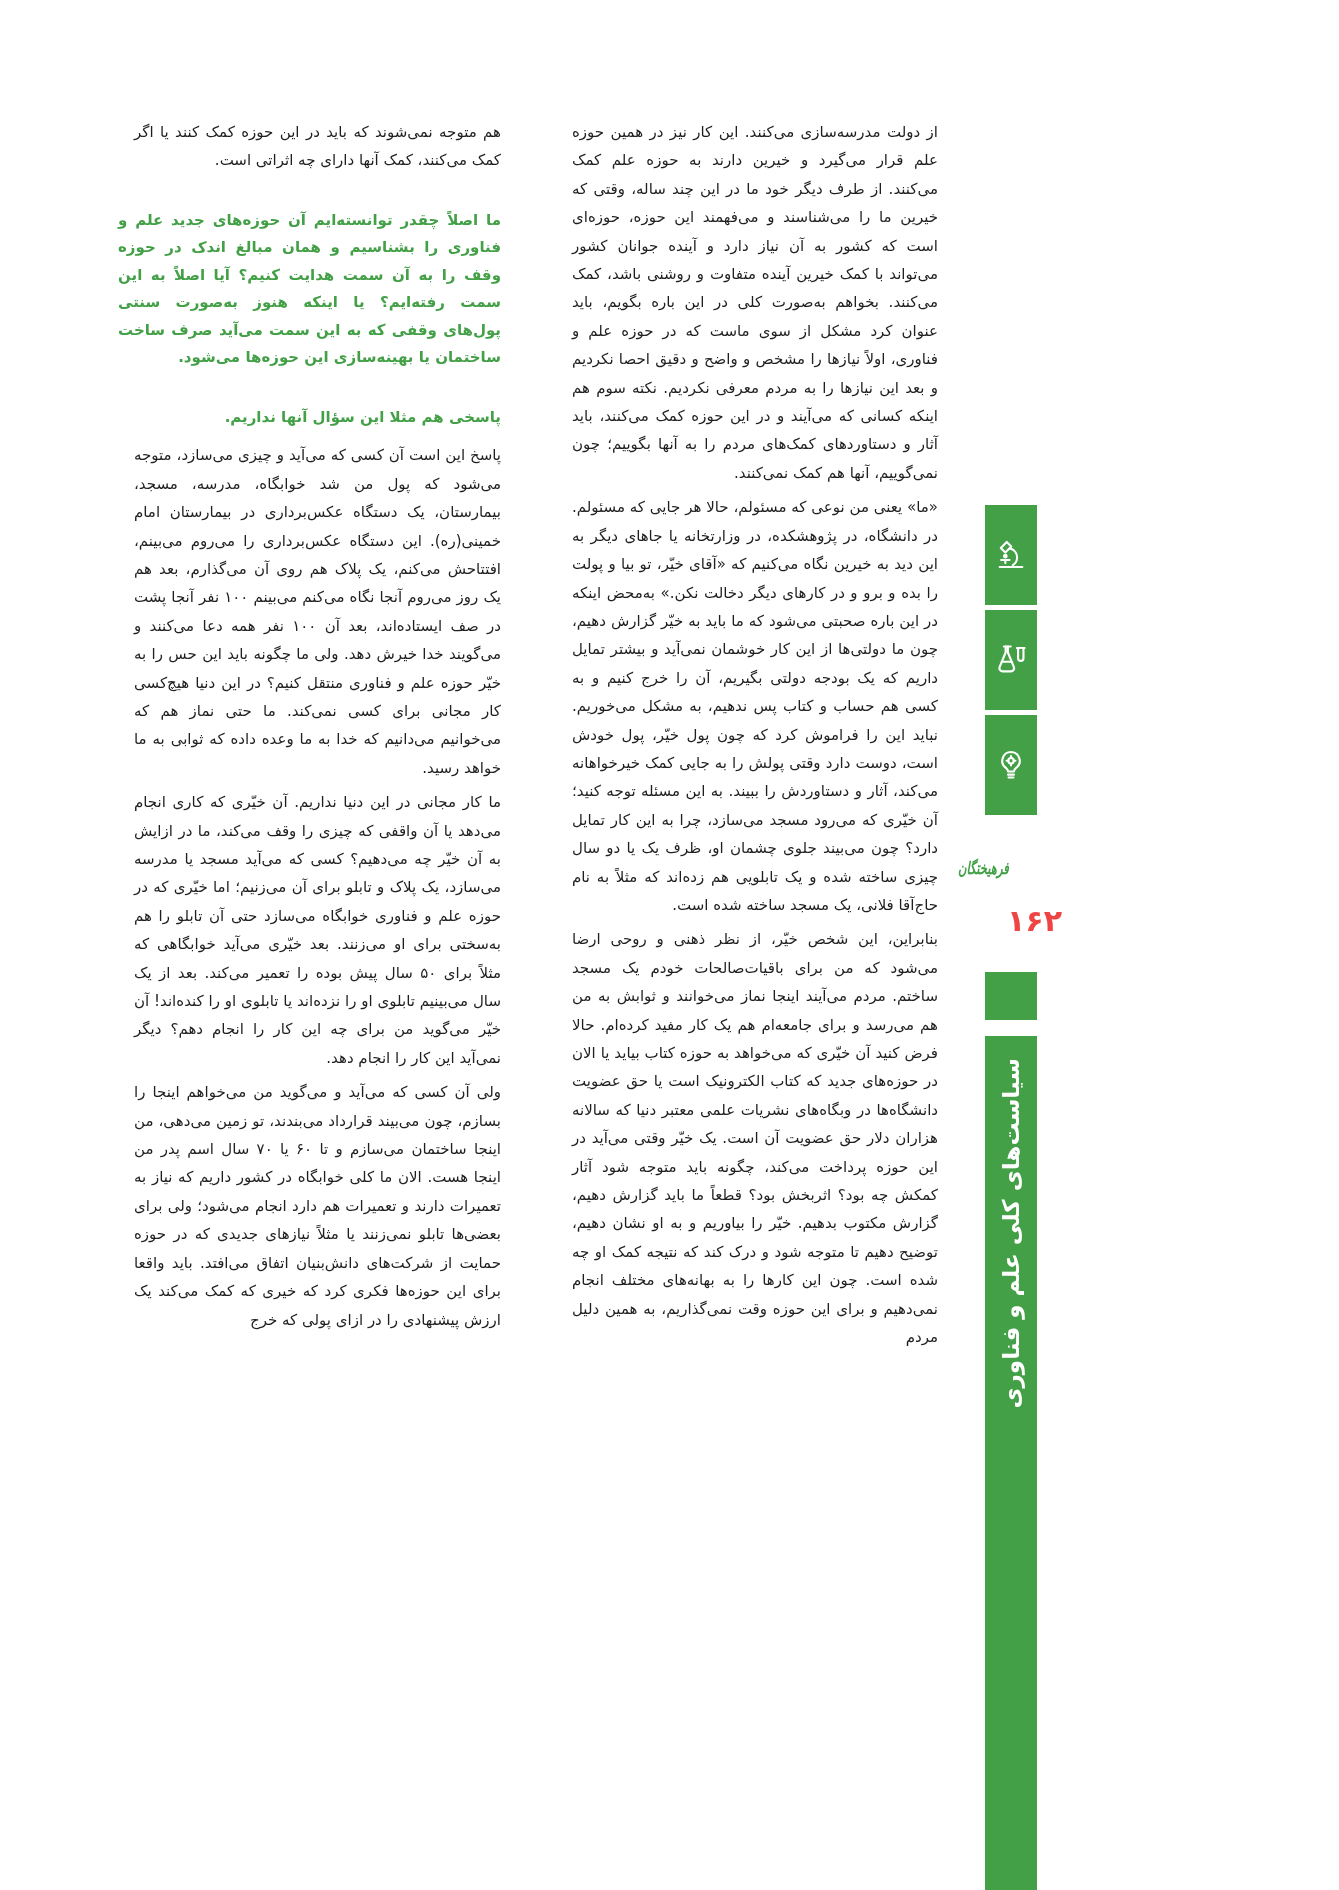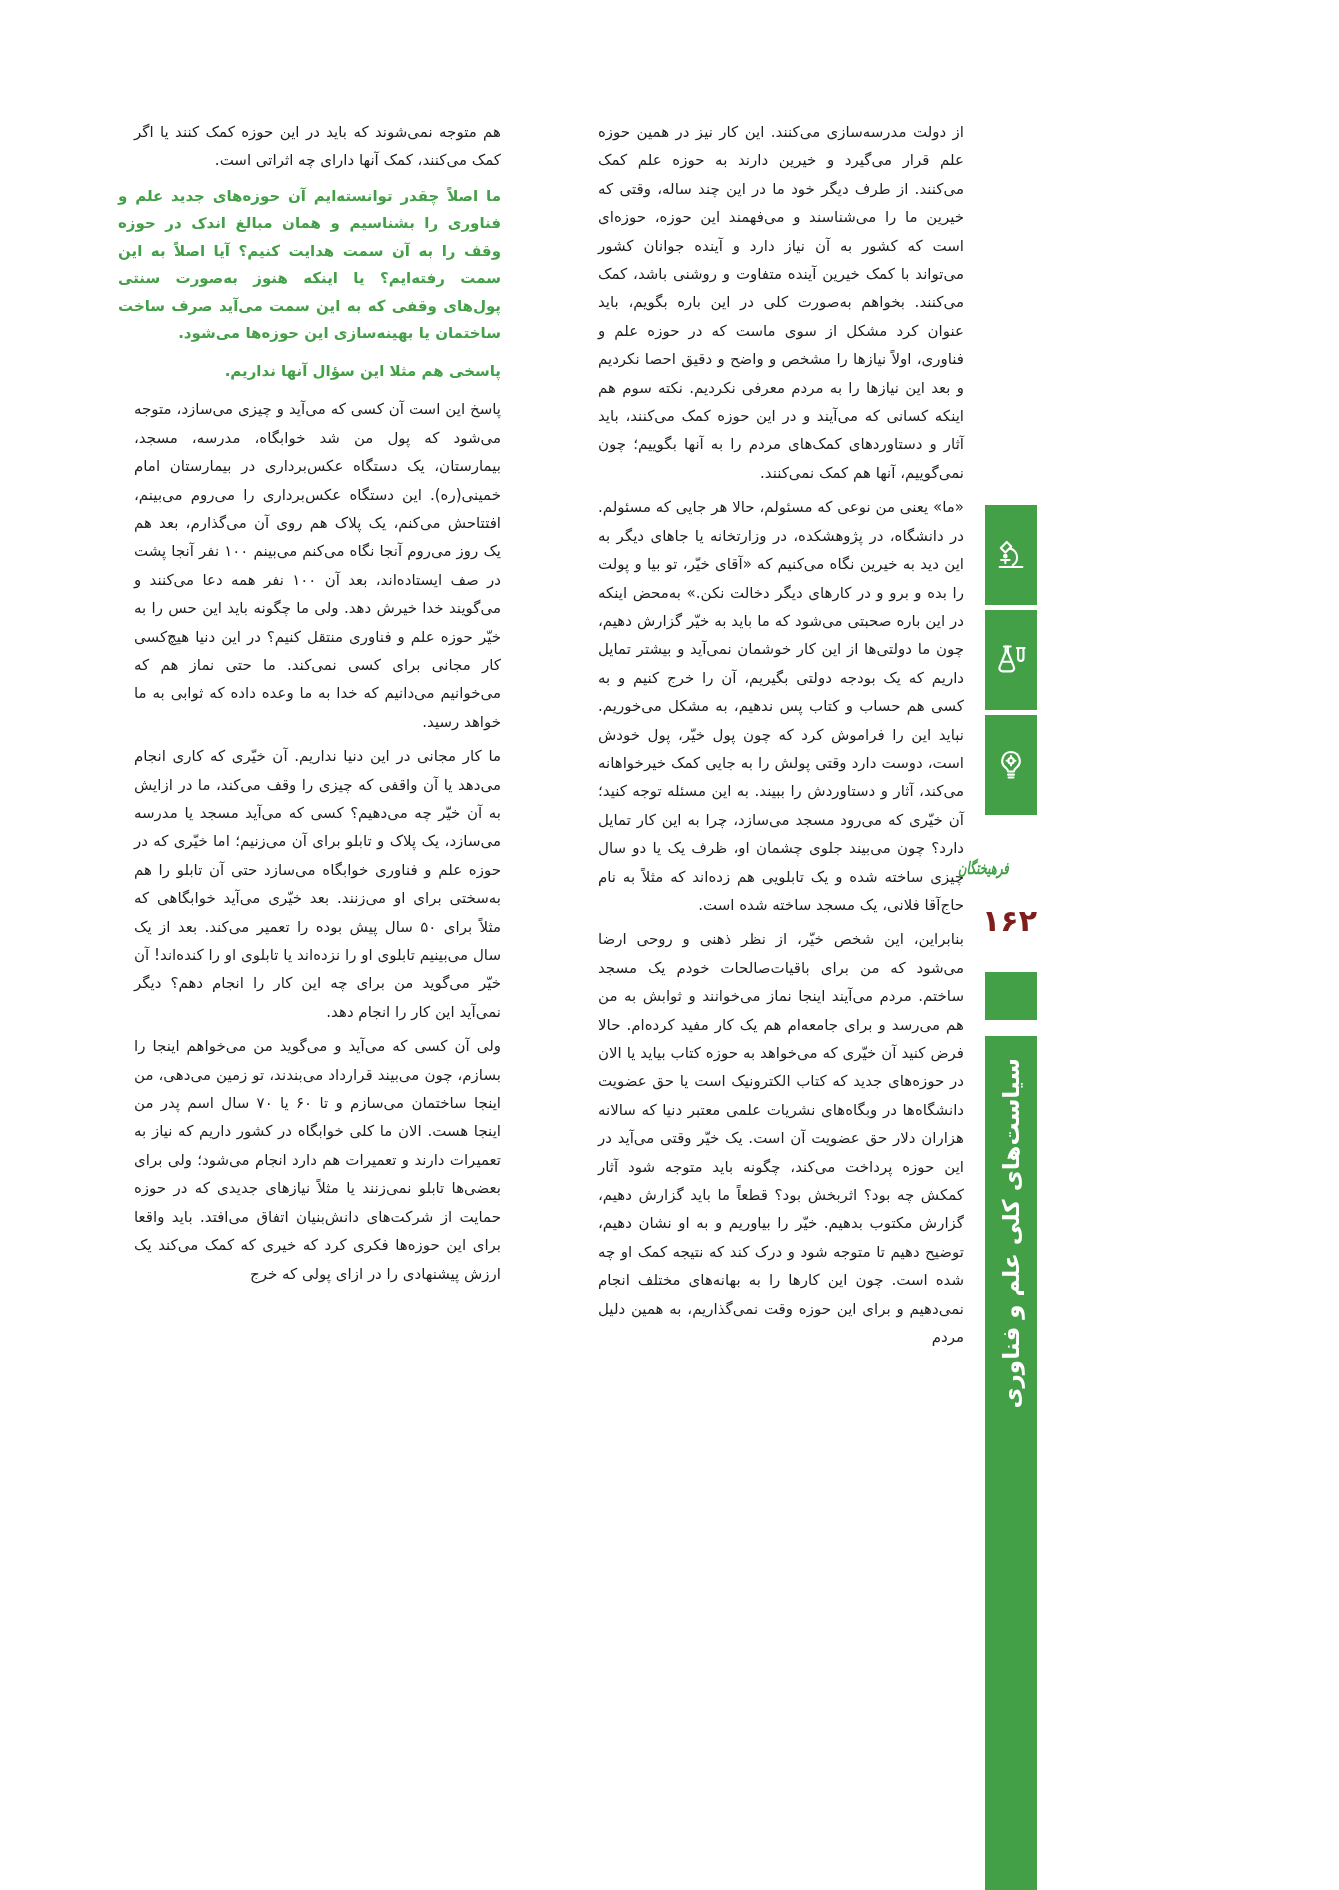--- a/index.html
+++ b/index.html
@@ -12,37 +12,37 @@
     height: 1890px;
     margin: 0 auto;
     background: #ffffff;
     overflow: hidden;
     font-family: "DejaVu Sans", sans-serif;
     direction: rtl;
   }
 
   
   .col { position: absolute; top: 118px; }
-  .col-first  { left: 582px; width: 382px; }  
+  .col-first  { left: 556px; width: 382px; }  
   .col-second { left: 118px; width: 383px; }  
 
   p.body {
     font-size: 15px;
     line-height: 28.4px;
     color: var(--ink);
     text-align: justify;
     margin: 0 0 6px 16px;
   }
   p.question {
     font-size: 15px;
     line-height: 27.5px;
     color: var(--green);
     font-weight: bold;
     text-align: justify;
-    margin: 8px 0 10px 0;
+    margin: 32px 0 10px 0;
   }
 
   
   .tile {
     position: absolute;
     left: 985px;
     width: 52px;
     height: 100px;
     background: var(--green);
     display: flex;
@@ -66,27 +66,27 @@
     color: var(--green);
     font-weight: bold;
     font-style: italic;
     font-size: 17px;
     white-space: nowrap;
     transform: scaleX(0.68);
   }
 
   .page-number {
     position: absolute;
-    left: 985px;
+    left: 1010px;
     top: 903px;
     width: 52px;
     text-align: left;
     font-size: 30px;
     font-weight: bold;
-    color: #7f1d1d;
+    color: #ef4444;
     letter-spacing: 1px;
   }
 
   .green-square {
     position: absolute;
     left: 985px;
     top: 972px;
     width: 52px;
     height: 48px;
     background: var(--green);

